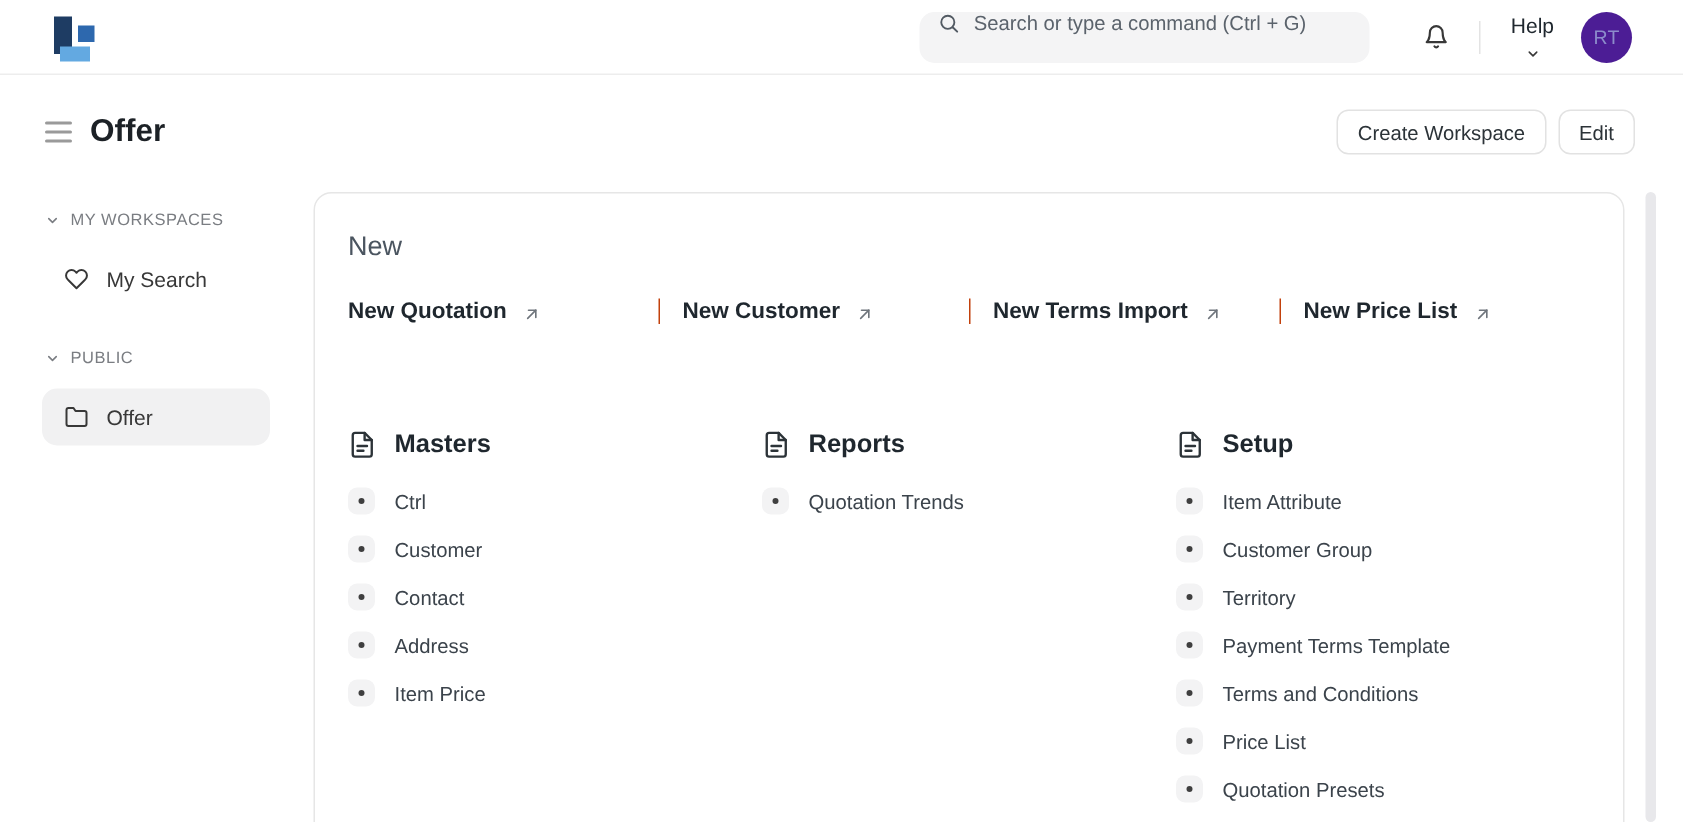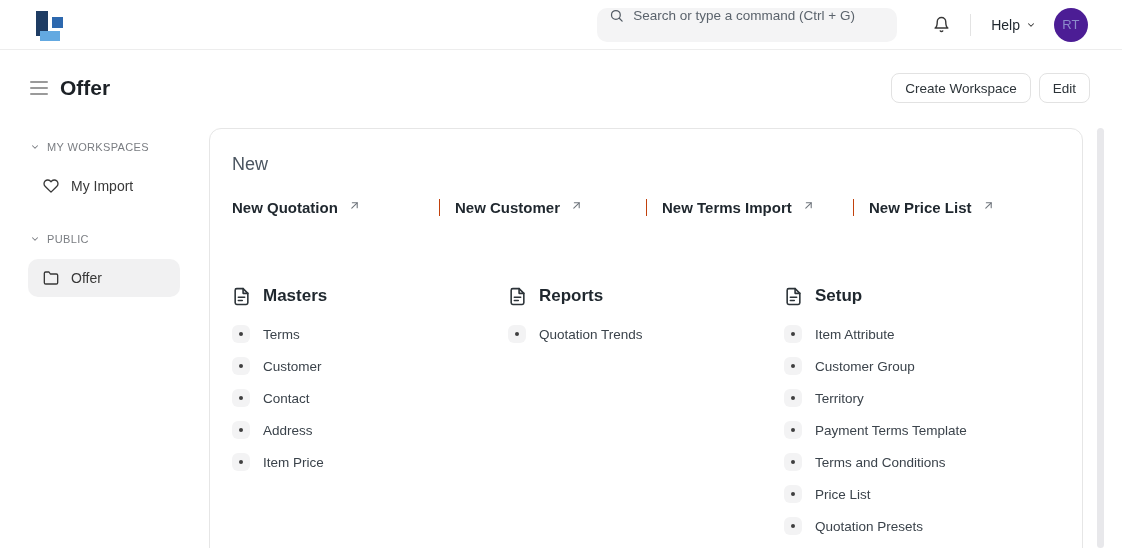--- a/index.html
+++ b/index.html
@@ -17,21 +17,21 @@
   .search-box { display: flex; align-items: flex-start; gap: 9px; width: 300px; height: 34px;
     background: #f4f4f5; border-radius: 10px; padding: 0 12px; }
   .search-box svg { flex: 0 0 auto; stroke: #525a63; }
   .search-box input { border: 0; outline: 0; background: transparent; width: 100%;
     font-size: 13.5px; color: #1f272e; font-family: inherit; }
   .search-box input::placeholder { color: #5b636c; }
   .nav-right { display: flex; align-items: center; margin-left: 32px; }
   .bell-btn { display: flex; align-items: center; padding: 4px; cursor: pointer; }
   .nav-divider { width: 1px; height: 22px; background: #e3e3e3; margin: 0 14px 0 16px; }
   .help { display: flex; align-items: center; gap: 6px; font-size: 14px; color: #1f272e;
-    cursor: pointer; margin-right: 12px; padding: 4px 6px; }
+    cursor: pointer; margin-right: 12px; padding: 4px 6px; flex-direction: column; }
   .avatar { width: 34px; height: 34px; border-radius: 50%; background: #4c1d95;
     color: #8c8ccb; font-size: 13px; display: flex; align-items: center; justify-content: center;
     cursor: pointer; letter-spacing: .2px; }
 
   
   .page-header { display: flex; align-items: center; justify-content: space-between;
     padding: 23px 32px 0 30px; }
   .ph-left { display: flex; align-items: center; gap: 12px; }
   .hamburger { display: flex; flex-direction: column; gap: 4px; padding: 4px 0; cursor: pointer; }
   .hamburger span { display: block; width: 18px; height: 2px; background: #9a9a9a; border-radius: 1px; }
@@ -51,21 +51,21 @@
   .side-item.active { background: #f1f1f2; }
   .side-item svg { stroke: #383838; flex: 0 0 auto; }
   .side-gap { height: 28px; }
 
   
   .card { flex: 1; margin-left: 29px; margin-top: 11px; background: #fff;
     border: 1px solid #e6e6e6; border-radius: 12px; padding: 25px 22px 30px;
     min-height: 420px; }
   .new-title { font-size: 18px; font-weight: 400; color: #4b5560; }
   .shortcuts-row { display: grid; grid-template-columns: repeat(4, 1fr); margin-top: 24px; }
-  .shortcut { display: flex; align-items: flex-start; gap: 10px; font-size: 15px; font-weight: 600;
+  .shortcut { display: flex; align-items: flex-end; gap: 10px; font-size: 15px; font-weight: 600;
     color: #1f272e; cursor: pointer; }
   .shortcut + .shortcut { border-left: 1px solid #c2410c; padding-left: 15px; }
   .shortcut svg { stroke: #6f757c; }
 
   .links-columns { display: grid; grid-template-columns: repeat(3, 1fr); margin-top: 70px;
     }
   .col-header { display: flex; align-items: center; gap: 12px; font-size: 17px; font-weight: 600;
     color: #1f272e; }
   .col-header svg { stroke: #2c3338; }
   .link-list { margin-top: 12px; }
@@ -147,21 +147,21 @@
           </svg>
       </span>
       <span>MY WORKSPACES</span>
     </div>
     <div class="side-item">
       <span style="display:flex">
         <svg width="16" height="16" viewBox="0 0 24 24" fill="none" stroke-width="2" stroke-linecap="round" stroke-linejoin="round">
             <path d="M20.84 4.61a5.5 5.5 0 0 0-7.78 0L12 5.67l-1.06-1.06a5.5 5.5 0 0 0-7.78 7.78l1.06 1.06L12 21.23l7.78-7.78 1.06-1.06a5.5 5.5 0 0 0 0-7.78z"></path>
           </svg>
       </span>
-      <span>My Import</span>
+      <span>My Search</span>
     </div>
     <div class="side-gap"></div>
     <div class="side-section-label">
       <span style="display:flex">
         <svg width="10" height="10" viewBox="0 0 24 24" fill="none" stroke-width="2.5" stroke-linecap="round" stroke-linejoin="round">
             <polyline points="6 9 12 15 18 9"></polyline>
           </svg>
       </span>
       <span>PUBLIC</span>
     </div>
@@ -226,21 +226,21 @@
                 <line x1="8" y1="17" x2="13" y2="17"></line>
               </svg>
             </span>
             <span>Masters</span>
           </div>
           <div class="link-list">
             <div class="link-row">
               <span class="bullet">
                 <i></i>
               </span>
-              <span class="link-label">Terms</span>
+              <span class="link-label">Ctrl</span>
             </div>
             <div class="link-row">
               <span class="bullet">
                 <i></i>
               </span>
               <span class="link-label">Customer</span>
             </div>
             <div class="link-row">
               <span class="bullet">
                 <i></i>

